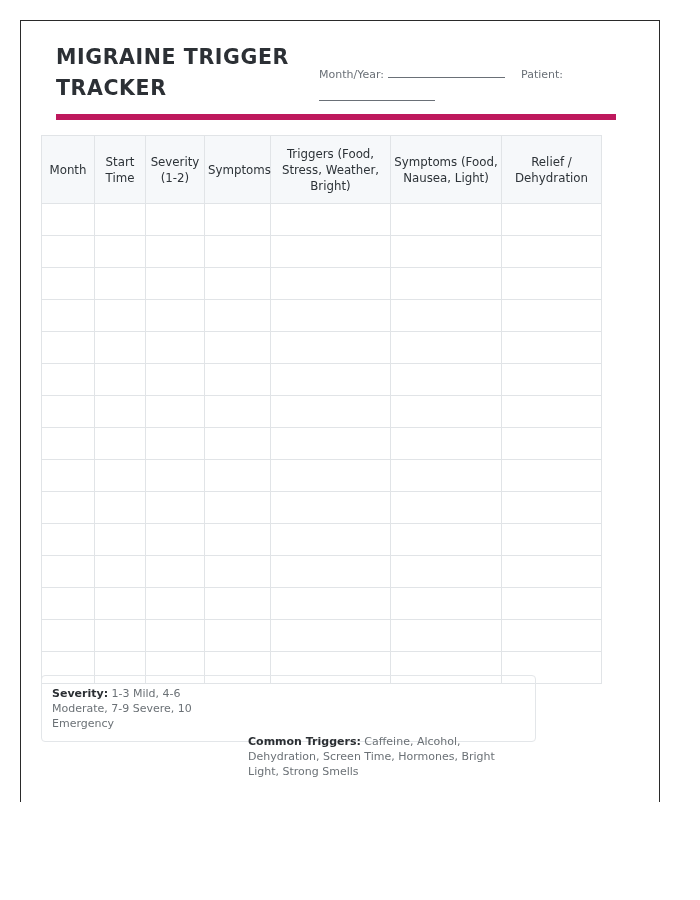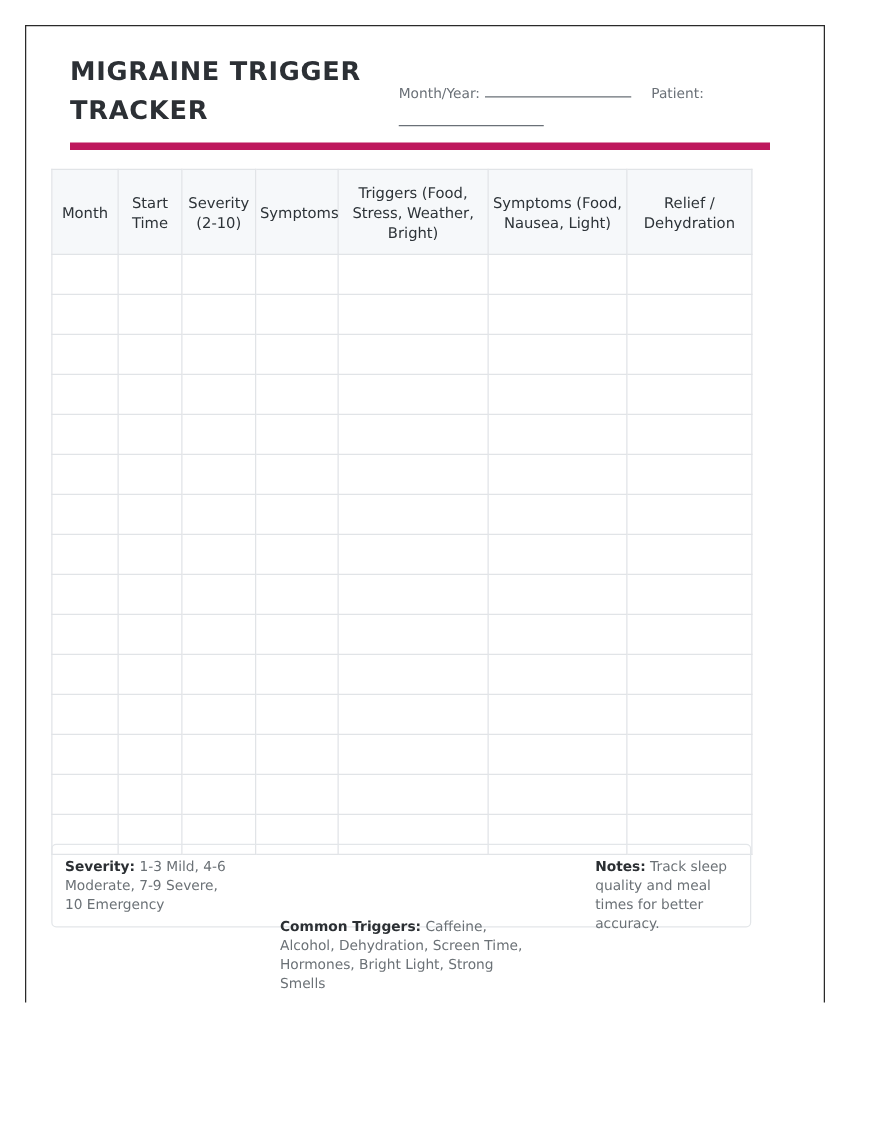--- a/index.html
+++ b/index.html
@@ -29,21 +29,21 @@
       position: absolute; left: 41px; top: 135px; width: 560px;
       border-collapse: collapse; table-layout: fixed;
     }
     table.log th, table.log td { border: 1px solid #e1e4e7; }
     table.log th {
       background: #f6f8fa; height: 68px; font-size: 11.8px; font-weight: normal;
       color: #2d3338; line-height: 16px; text-align: center; padding: 0 3px; box-sizing: border-box;
     }
     table.log td { height: 29px; }
     .legend {
-      position: absolute; left: 41px; top: 675px; width: 560px; height: 67px;
+      position: absolute; left: 41px; top: 675px; width: 495px; height: 67px;
       border: 1px solid #e3e6e9; border-radius: 4px; box-sizing: border-box;
       display: flex; padding: 10px 10px 0 10px; font-size: 11px; line-height: 15px; color: #6b7176; gap: 43px;
     }
     .legend .col b { color: #2b2f33; font-weight: bold; }
     .legend .c1 { width: 153px; }
     .legend .c2 { width: 248px; margin-top: 48px; }
     .legend .c3 { width: 135px; }
   </style>
 </head>
 <body>
@@ -65,21 +65,21 @@
       <col style="width: 59px;">
       <col style="width: 66px;">
       <col style="width: 120px;">
       <col style="width: 111px;">
       <col style="width: 100px;">
     </colgroup>
   <thead>
     <tr id="head-row">
         <th>Month</th>
         <th>Start Time</th>
-        <th>Severity (2-10)</th>
+        <th>Severity (1-2)</th>
         <th>Symptoms</th>
         <th>Triggers (Food, Stress, Weather, Bright)</th>
         <th>Symptoms (Food, Nausea, Light)</th>
         <th>Relief / Dehydration</th>
       </tr>
   </thead>
   <tbody id="body-rows">
       <tr>
         <td></td>
         <td></td>
@@ -220,17 +220,13 @@
 
 <div class="legend">
   <div class="col c1">
     <b>Severity:</b>
     <span>1-3 Mild, 4-6 Moderate, 7-9 Severe, 10 Emergency</span>
   </div>
   <div class="col c2">
     <b>Common Triggers:</b>
     <span>Caffeine, Alcohol, Dehydration, Screen Time, Hormones, Bright Light, Strong Smells</span>
   </div>
-  <div class="col c3">
-    <b>Notes:</b>
-    <span>Track sleep quality and meal times for better accuracy.</span>
-  </div>
 </div>
 
 </body></html>

